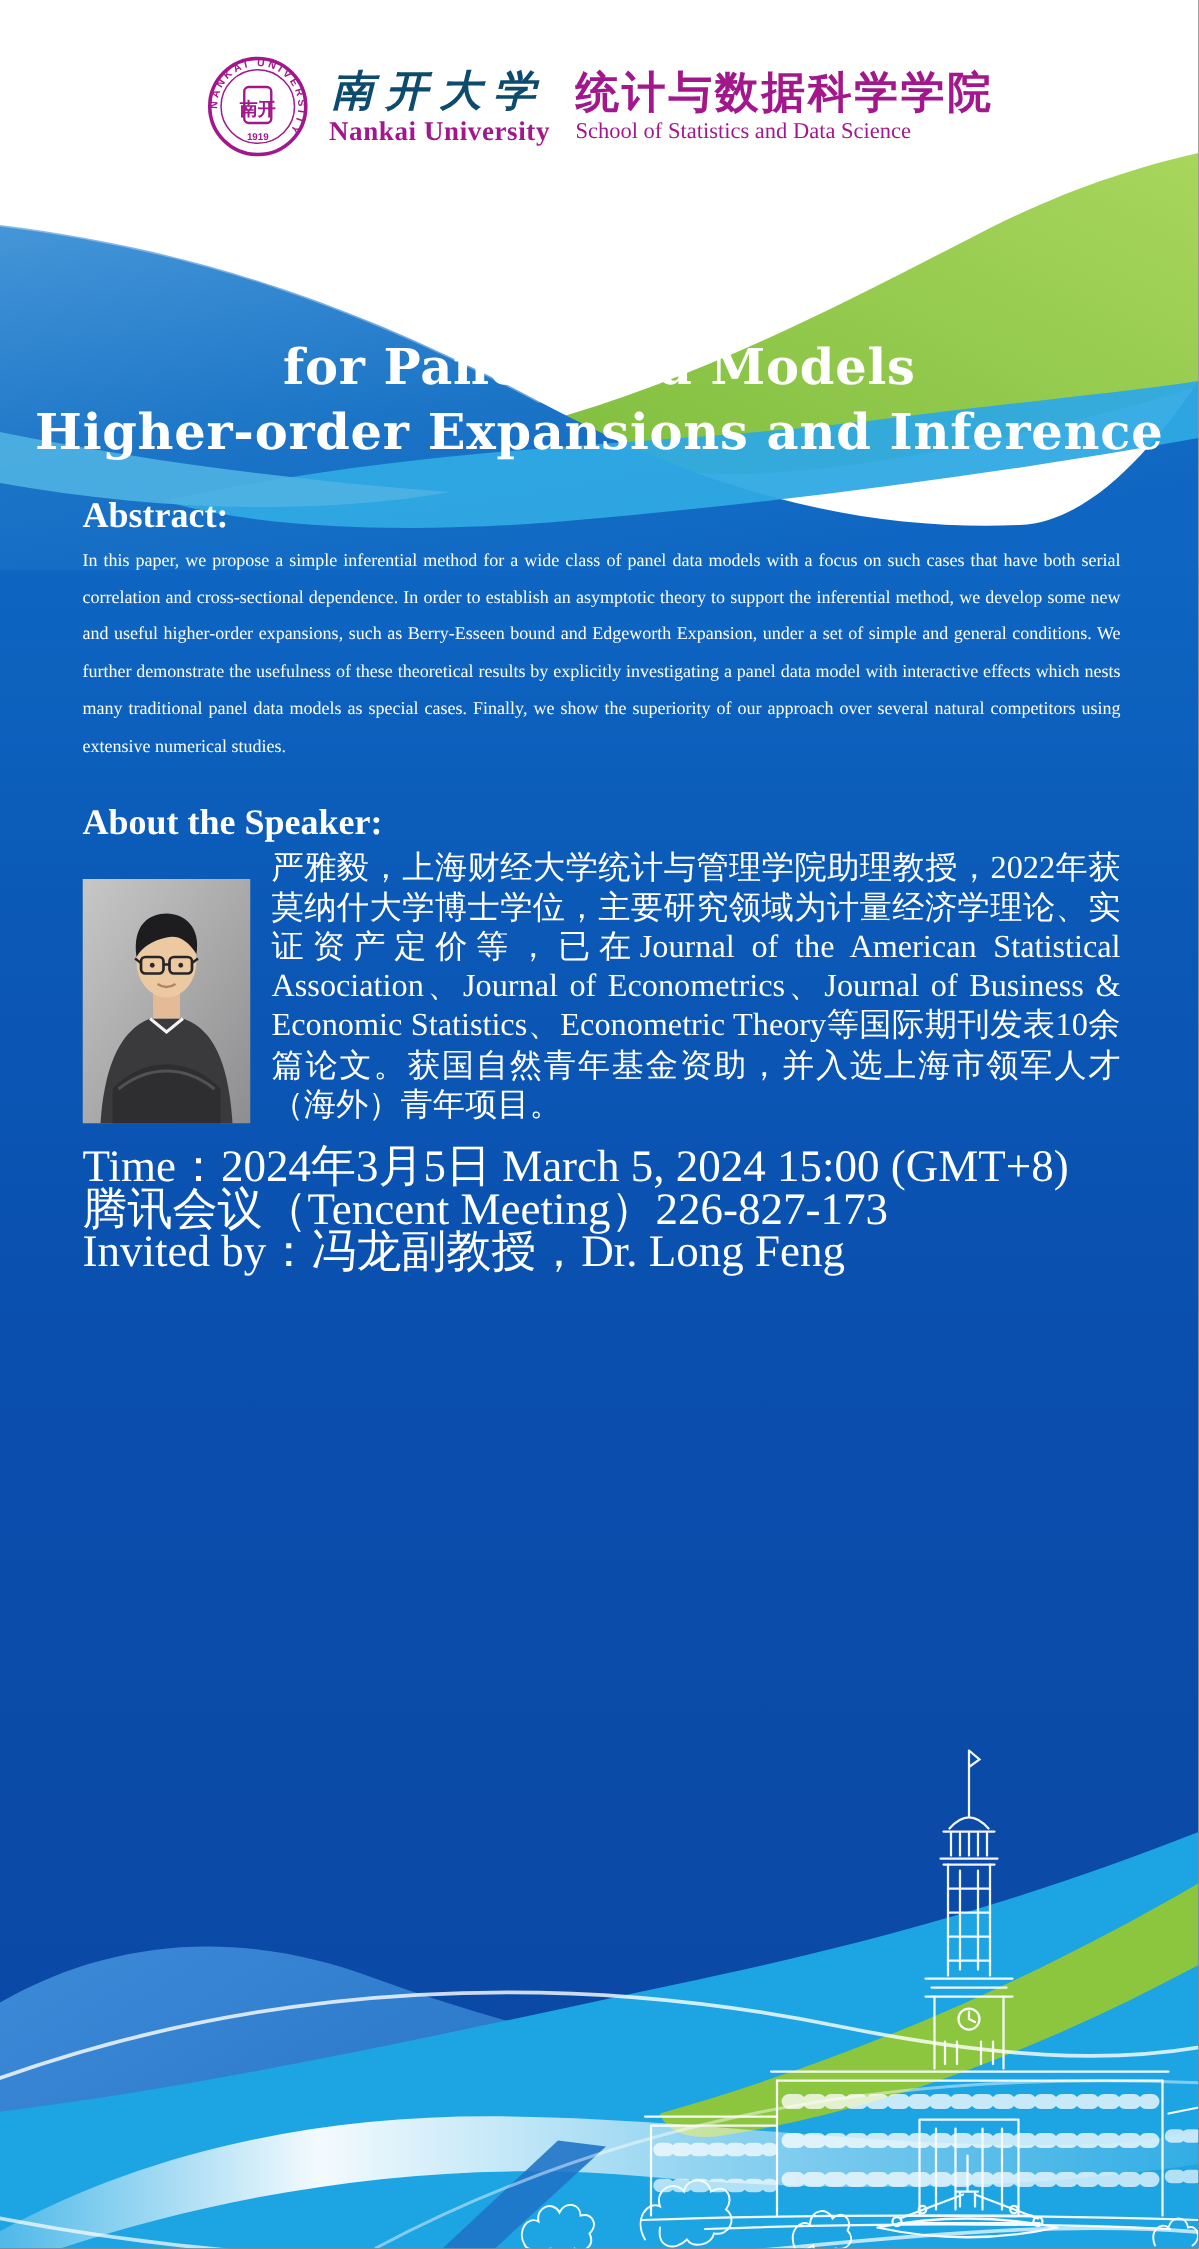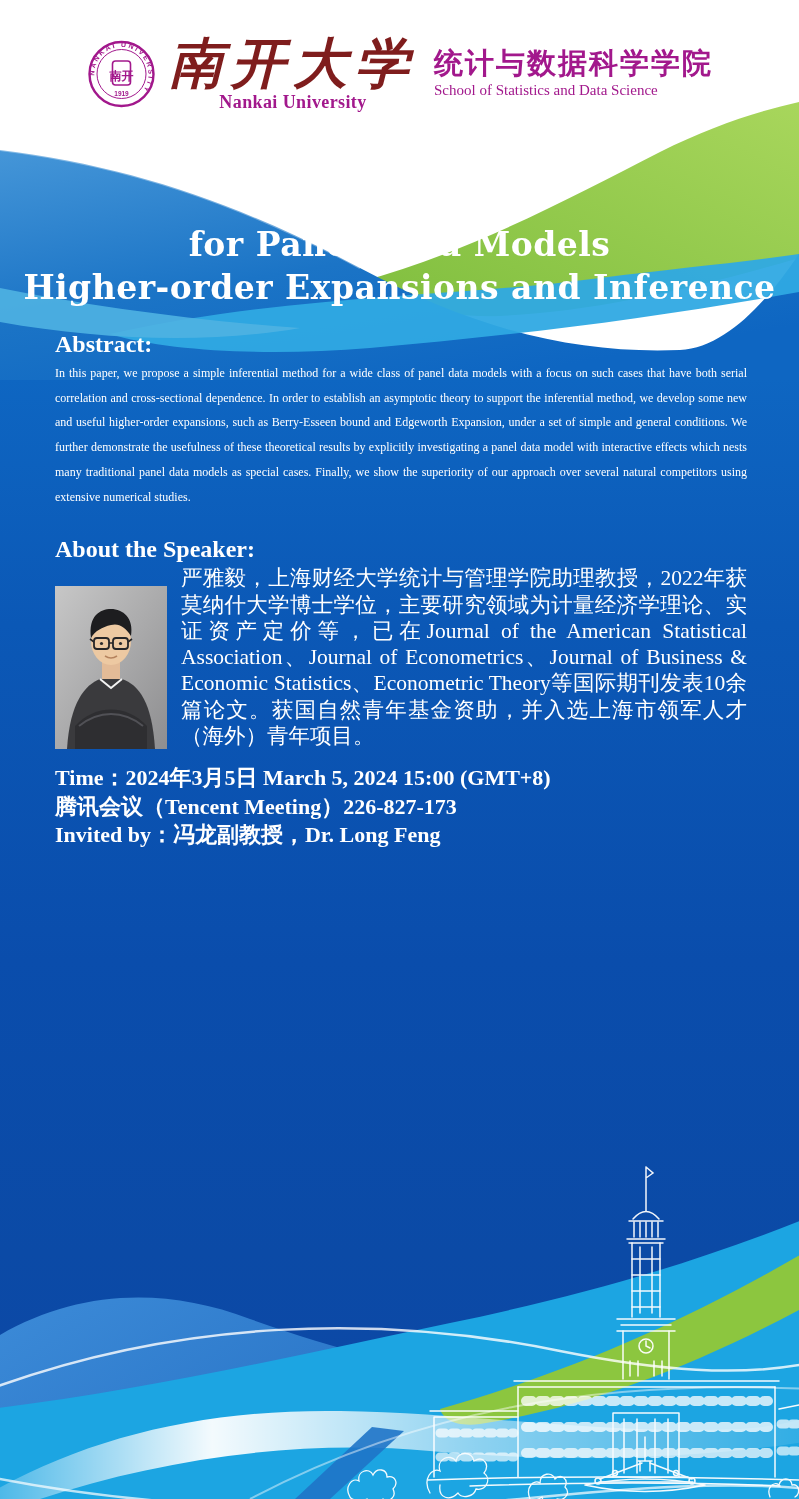--- a/index.html
+++ b/index.html
@@ -16,21 +16,21 @@
   .top-waves{position:absolute;top:0;left:0;z-index:1;display:block;}
   .bottom-waves{position:absolute;bottom:0;left:0;z-index:2;display:block;}
   
   .logo-row{
     position:absolute;top:36px;left:50%;transform:translateX(-50%);
     display:flex;align-items:center;gap:13px;z-index:6;white-space:nowrap;
   }
   .logo-left{display:flex;flex-direction:column;align-items:center;line-height:1;}
   .calli{
     font-family:"DejaVu Serif",serif;font-style:italic;font-weight:bold;
-    font-size:54px;letter-spacing:8px;color:#7f1d1d;text-align:right;
+    font-size:28px;letter-spacing:8px;color:#0c4a6e;text-align:right;
   }
   .nankai-en{font-family:"Liberation Serif",serif;font-weight:bold;font-size:18px;color:#A2188C;margin-top:3px;letter-spacing:.4px;}
   .logo-right{display:flex;flex-direction:column;line-height:1;margin-left:4px;}
   .school-cn{font-family:"DejaVu Sans",sans-serif;font-weight:700;font-size:29px;color:#A2188C;letter-spacing:2px;}
   .school-en{font-family:"Liberation Serif",serif;font-weight:normal;font-size:15px;color:#A2188C;margin-top:5px;}
   
   .title-cn{
     position:absolute;top:149px;left:0;width:100%;text-align:center;z-index:5;
     font-family:"DejaVu Sans",sans-serif;font-weight:900;font-size:45px;
     letter-spacing:3px;color:#1878C8;
@@ -46,21 +46,21 @@
   .abstract-body{
     font-size:12px;line-height:24.7px;text-align:justify;margin:3px 0 0 0;
   }
   .speaker-heading{margin-top:27px;}
   .speaker-row{display:flex;gap:14px;margin-top:6px;align-items:flex-end;}
   .speaker-photo{flex:none;width:112px;height:163px;display:block;}
   .speaker-bio{
     flex:1;font-size:21.5px;line-height:26.3px;text-align:justify;
     text-justify:inter-character;margin:-4px 0 0 0;
   }
-  .details{margin-top:15px;font-size:22px;line-height:28.5px;font-weight:bold;}
+  .details{margin-top:15px;font-size:30px;line-height:28.5px;}
   .details div{white-space:nowrap;}
 </style>
 </head>
 <body>
 
 <div class="poster">
 
   <div class="bg-main"></div>
 
   <svg class="top-waves" width="799" height="380" viewBox="0 0 799 380" aria-hidden="true">

